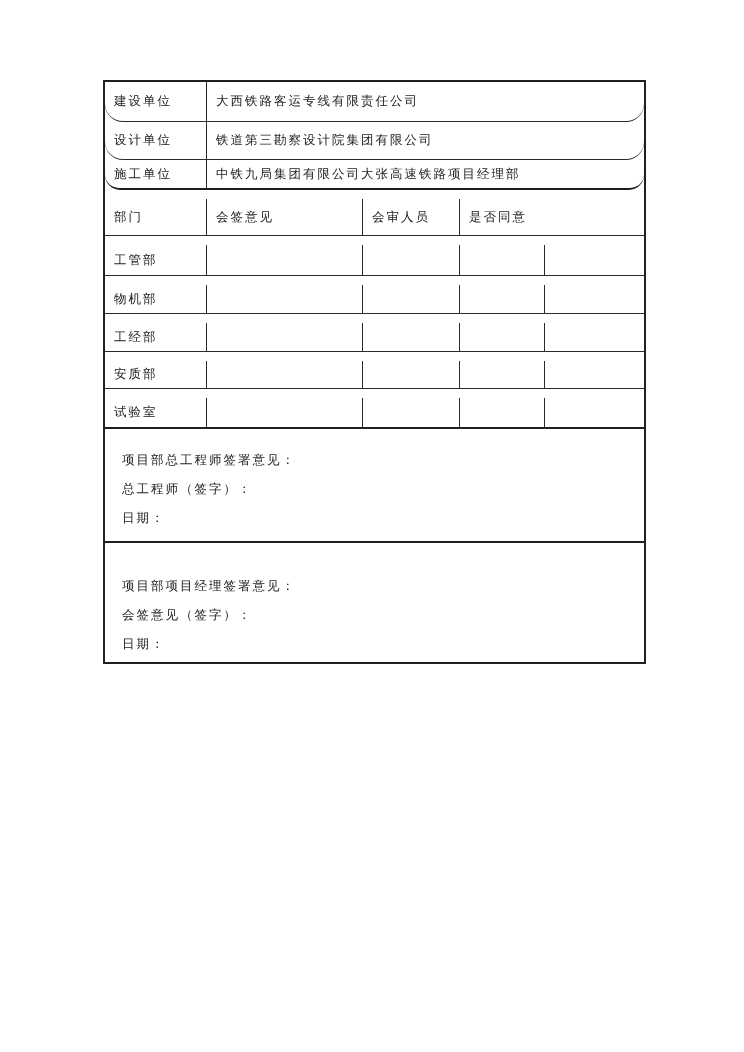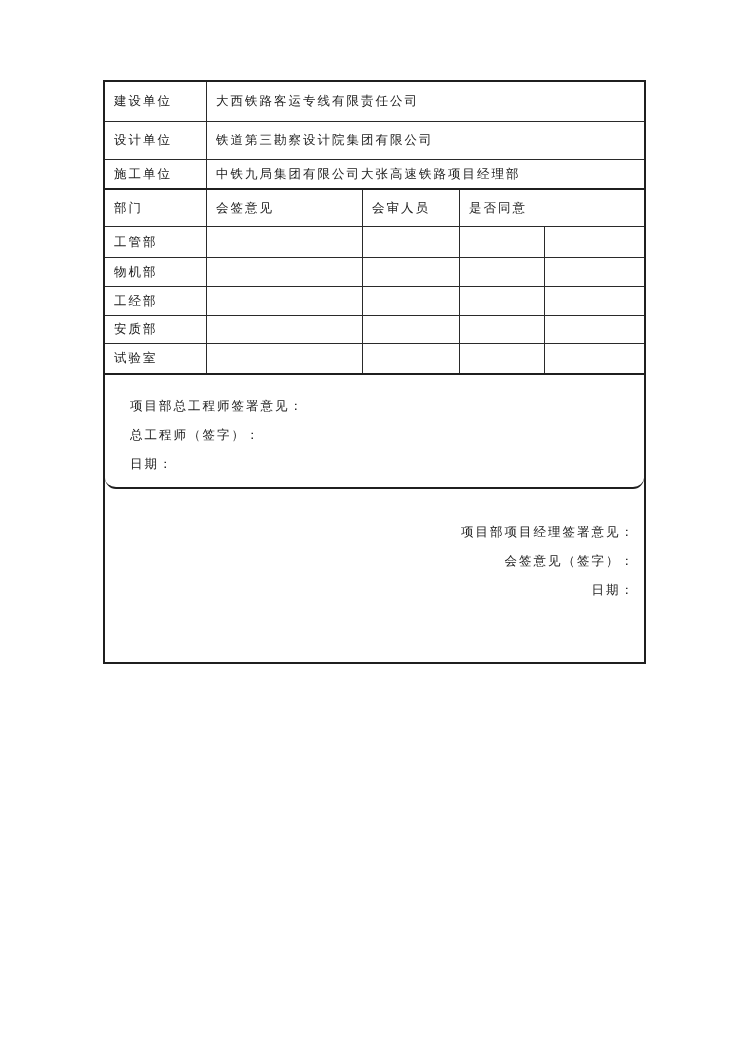--- a/index.html
+++ b/index.html
@@ -13,44 +13,43 @@
     overflow:hidden;
   }
   .doc{
     position:absolute;left:103px;top:80px;
     width:543px;height:584px;
     border:2px solid #1f1f1f;
     box-sizing:border-box;
     background:#ffffff;
   }
   .row{display:grid;border-bottom:1px solid #2a2a2a;}
-  .row.unit{grid-template-columns:102px 437px;}
-  .row.dept{grid-template-columns:102px 156px 97px 85px 99px;}
+  .row.unit{grid-template-columns:102px 437px;border-radius:18px;}
+  .row.dept{grid-template-columns:102px 156px 97px 85px 99px;margin-top:9px;}
   .row.sep{border-bottom:2px solid #1f1f1f;}
   .h39{height:39px}.h37{height:37px}.h28{height:28px}
   .h36{height:36px}.h30{height:30px}.h28b{height:28px}.h27{height:27px}.h29{height:29px}
   .cell{
     display:flex;align-items:center;
     padding:0 6px 0 9px;
     border-right:1px solid #2a2a2a;
     box-sizing:border-box;
     font-size:12.5px;
     letter-spacing:2px;
     white-space:nowrap;
     overflow:hidden;
   }
   .cell:last-child{border-right:none;}
   .sig{
     box-sizing:content-box;
-    padding:24px 9px 0 25px;
+    padding:24px 9px 0 17px;
     border-bottom:2px solid #1f1f1f;
-    border-radius:11px;
   }
   .sig1{height:88px;}   
-  .sig2{height:99px;padding-top:36px;border-bottom:none;text-align:right;}
+  .sig2{height:99px;padding-top:36px;border-bottom:none;}
   .sig p{
     margin:0 0 16px 0;
     font-size:12.5px;
     letter-spacing:2px;
     line-height:13px;
   }
 </style>
 </head>
 <body>
 

